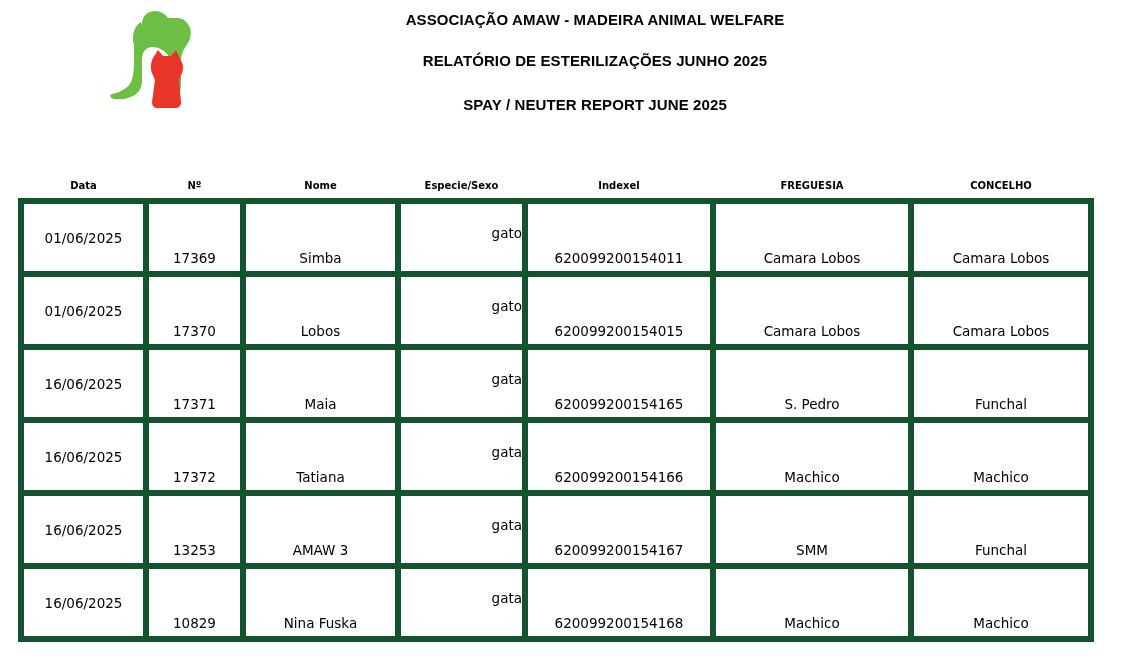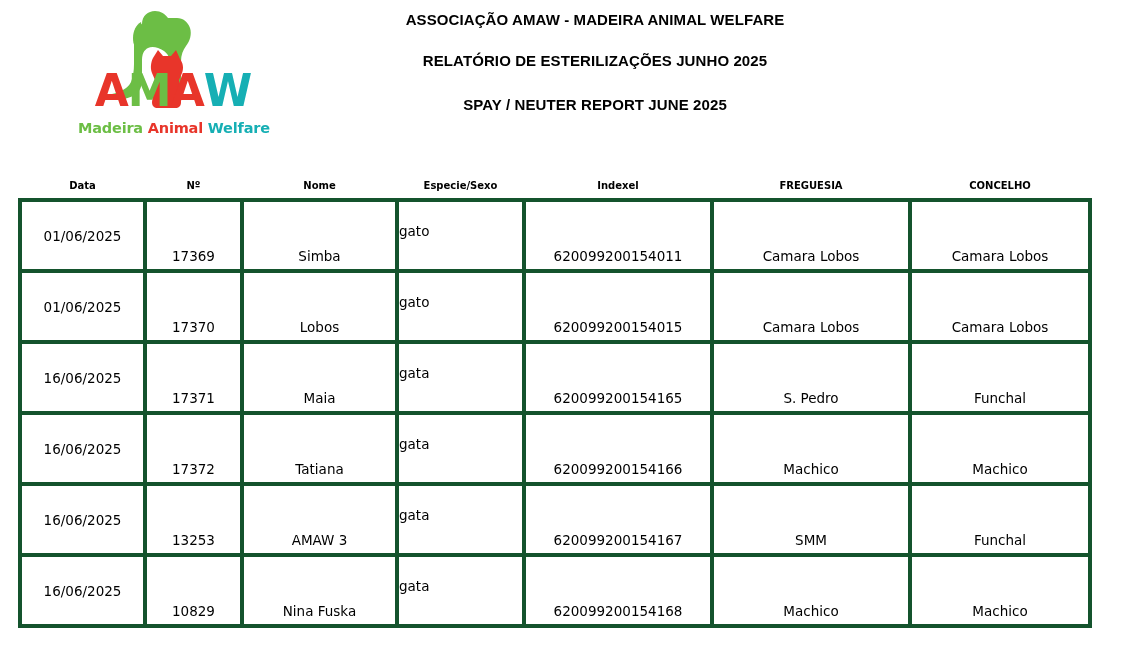--- a/index.html
+++ b/index.html
@@ -101,21 +101,21 @@
     border: none;
     font-size: 10px;
     font-weight: bold;
     text-align: center;
     padding: 0 0 7px 0;
     vertical-align: bottom;
     font-family: "DejaVu Sans", "Liberation Sans", sans-serif;
   }
 
   #report-table tbody td {
-    border: 4px solid #14532d;
+    border: 6px solid #14532d;
     height: 67px;
     padding: 0;
     font-size: 13.5px;
     font-family: "DejaVu Sans", "Liberation Sans", sans-serif;
   }
 
   .cell-inner { position: relative; height: 67px; }
 
   
   .v-mid {
@@ -128,23 +128,23 @@
   
   .v-bottom {
     position: absolute;
     left: 0; right: 0;
     bottom: 5px;
     text-align: center;
   }
   
   .v-upper {
     position: absolute;
-    left: 0; right: 0;
+    left: 12px; right: 0;
     top: 21px;
-    text-align: left;
+    text-align: right;
   }
 </style>
 </head>
 <body>
 
 <div id="logo">
 
   <svg id="logo-mark" viewBox="0 0 190 110">
 
     <path fill="#6CBE45" d="
@@ -194,29 +194,21 @@
       L 103 96
       C 103 100, 101 102, 97 102
       L 80 102
       C 76 102, 74 100, 74 96
       L 77 74
       L 74 67
       C 72 62, 73 56, 75 52
       Z"></path>
   </svg>
 
-  <div id="logo-wordmark">
-    <span class="lw-a1">A</span><span class="lw-m">M</span><span class="lw-a2">A</span><span class="lw-w">W</span>
-  </div>
-
-  <div id="logo-tagline">
-    <span class="tg-madeira">Madeira</span>
-    <span class="tg-animal">Animal</span>
-    <span class="tg-welfare">Welfare</span>
-  </div>
+
 </div>
 
 <div class="doc-heading" id="heading-1">ASSOCIAÇÃO AMAW - MADEIRA ANIMAL WELFARE</div>
 <div class="doc-heading" id="heading-2">RELATÓRIO DE ESTERILIZAÇÕES JUNHO 2025</div>
 <div class="doc-heading" id="heading-3">SPAY / NEUTER REPORT JUNE 2025</div>
 
 <table id="report-table">
   <colgroup>
     <col class="c-data">
       <col class="c-num">

